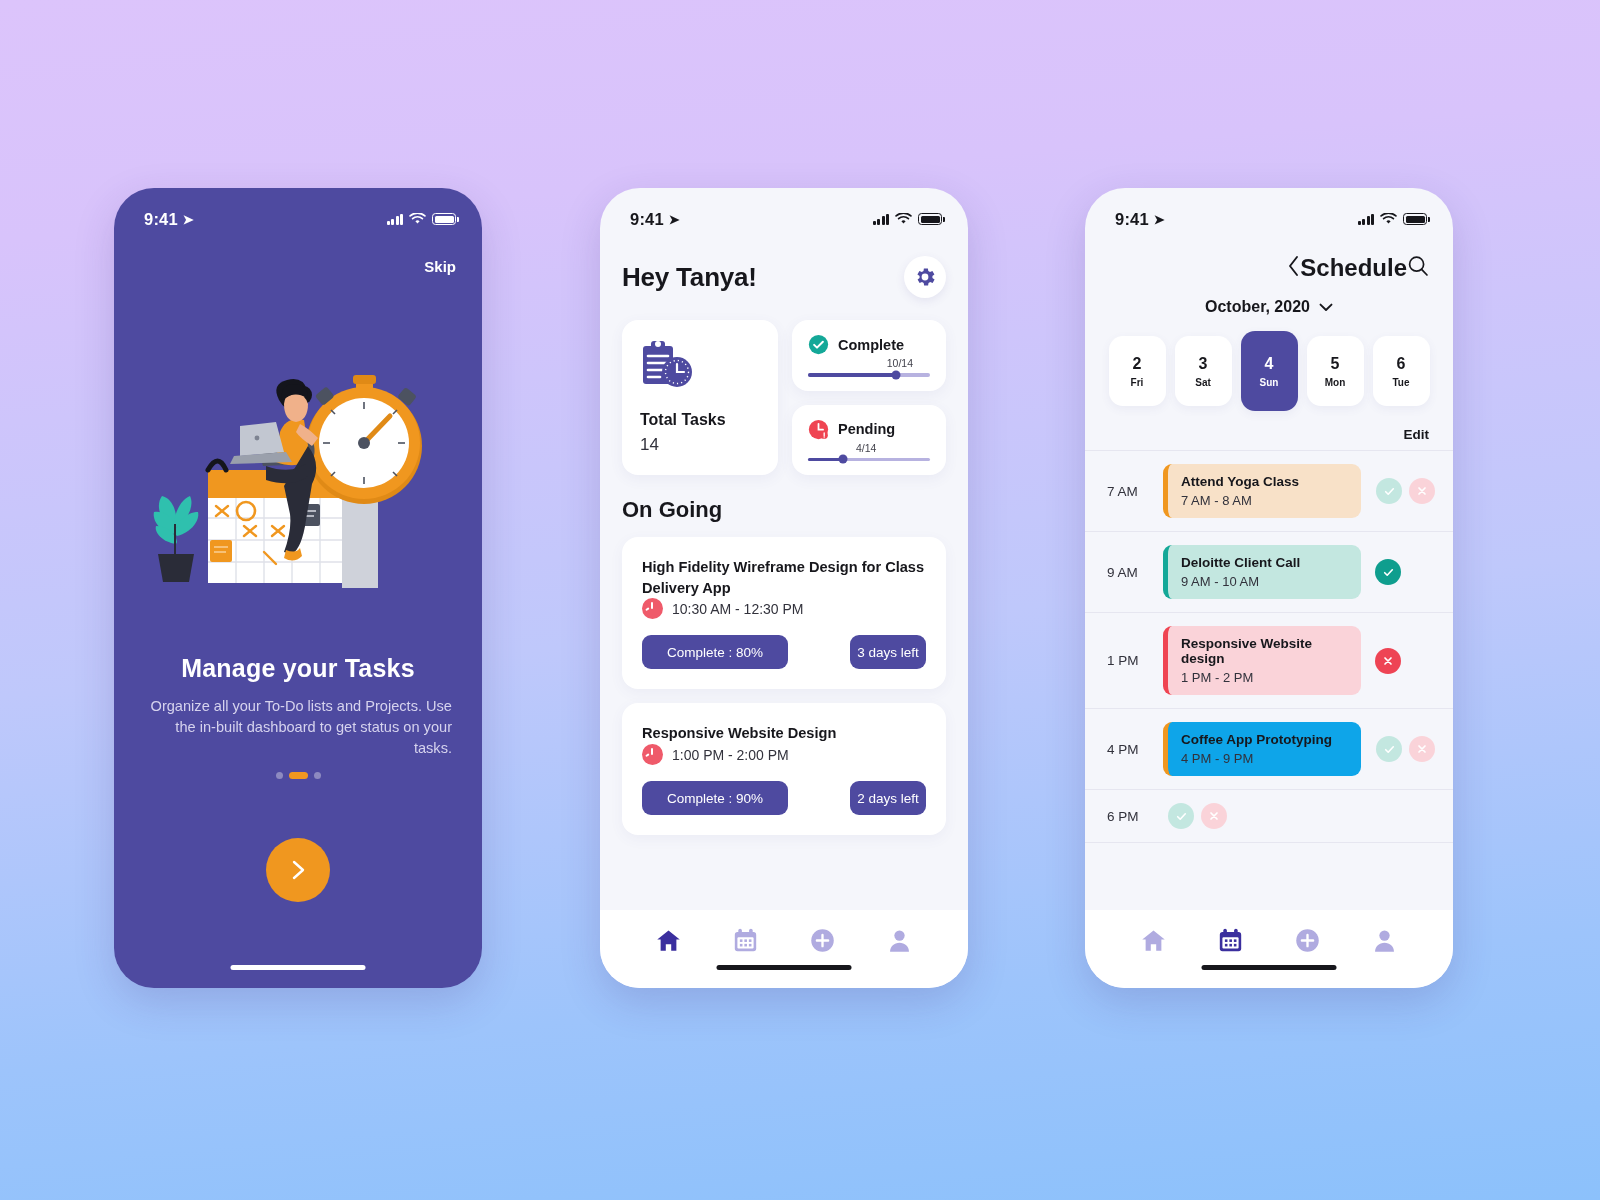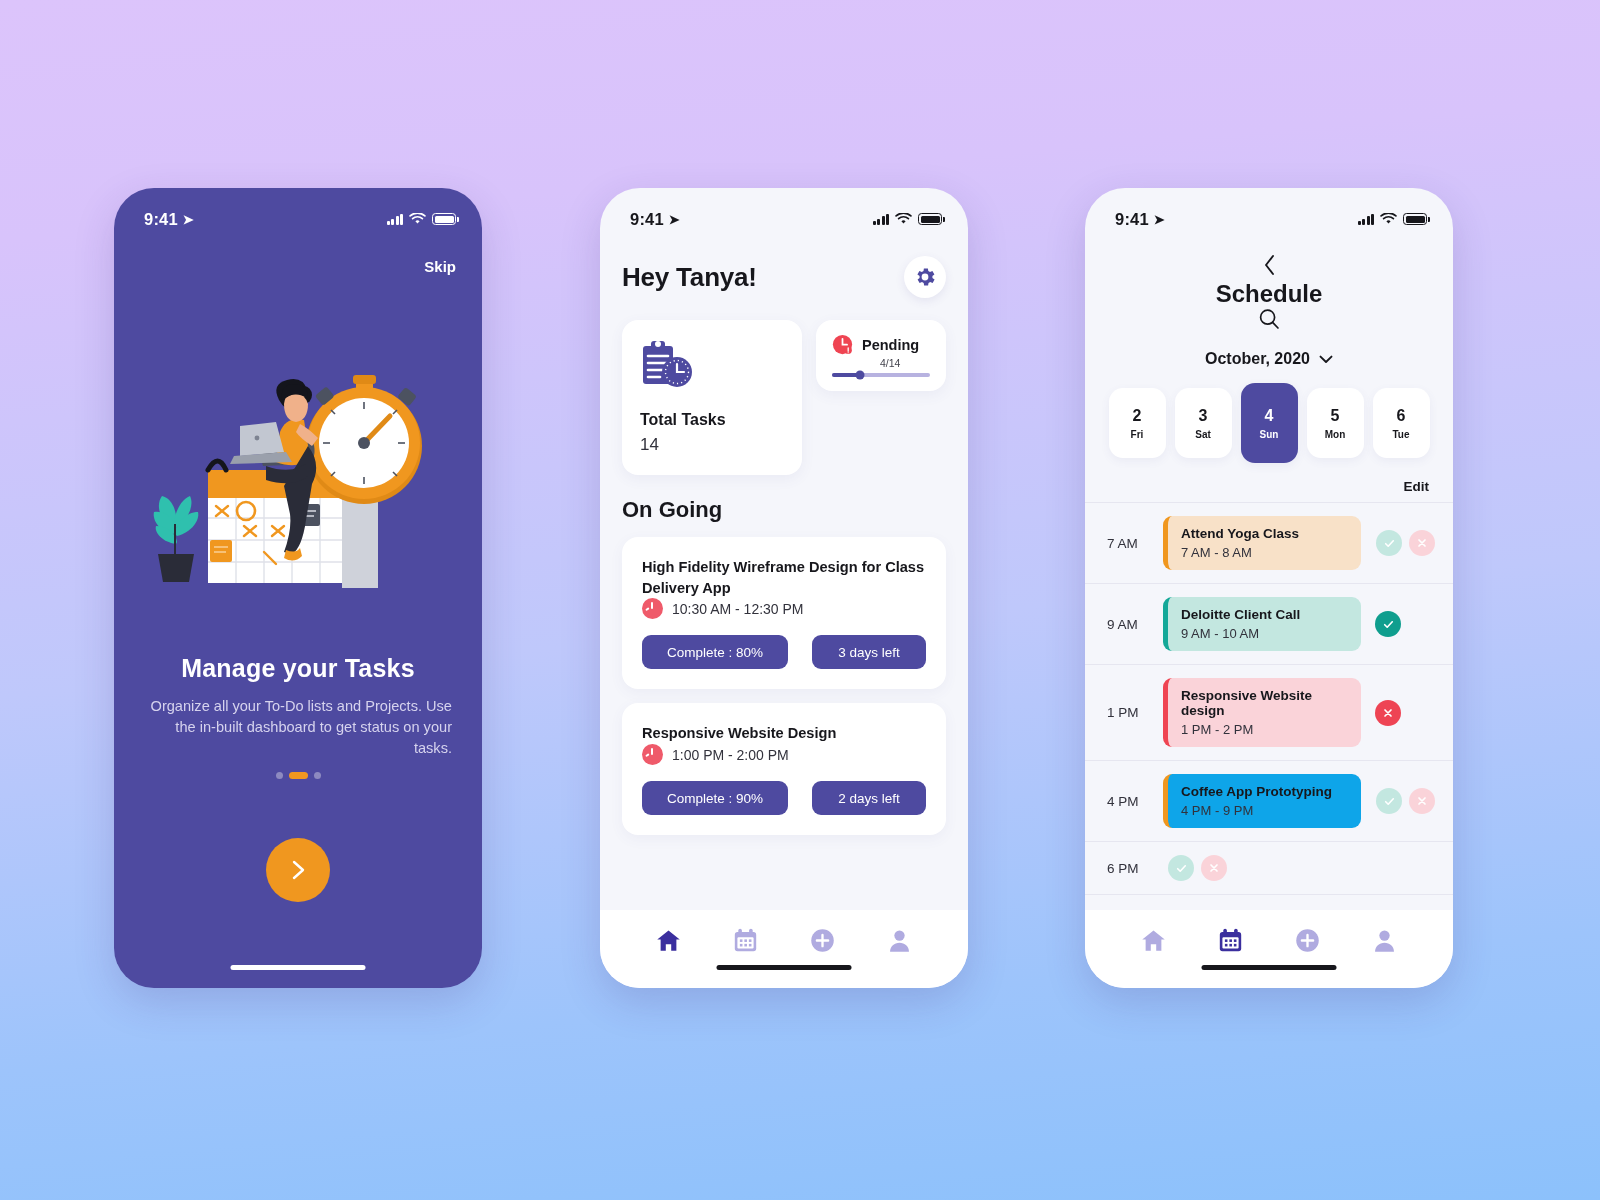--- a/index.html
+++ b/index.html
@@ -57,21 +57,21 @@
   .home-ind.w { background:#fff; }
   .home-ind.b { background:#17171c; }
 
   
   .p2-body { padding: 6px 22px 0 22px; }
   .p2-head { display:flex; align-items:center; justify-content:space-between; margin-top:12px;}
   .p2-hello { font-size:26px; font-weight:bold; color:#17171c; letter-spacing:-.2px;}
   .gear-btn { width:42px;height:42px;border-radius:50%;background:#fff;display:flex;align-items:center;justify-content:center;
               box-shadow:0 3px 10px rgba(80,70,150,.10);}
   .stats { display:flex; gap:14px; margin-top:22px;}
-  .card-total { width:180px; height:155px; background:#fff; border-radius:16px; padding:20px 18px;
+  .card-total { width:156px; height:155px; background:#fff; border-radius:16px; padding:20px 18px;
                 box-shadow:0 4px 14px rgba(90,80,160,.07); display:flex;flex-direction:column; }
   .ct-label { font-size:16px;font-weight:bold;color:#17171c; margin-top:auto;}
   .ct-value { font-size:17px;color:#32323c;margin-top:6px;}
   .mini-col { display:flex; flex-direction:column; gap:14px; flex:1;}
   .mini { background:#fff;border-radius:16px;padding:14px 16px 16px 16px;box-shadow:0 4px 14px rgba(90,80,160,.07); height:70.5px;}
   .mini-top { display:flex;align-items:center;gap:9px;}
   .mini-title { font-size:14.5px;font-weight:bold;color:#17171c;}
   .ratio { font-size:10.5px;color:#42424c; text-align:right; margin-top:2px;}
   .track { position:relative;height:3.5px;background:#b7b2e0;border-radius:2px;margin-top:4px;}
   .fill { position:absolute;left:0;top:0;height:100%;background:#4e4aa0;border-radius:2px;}
@@ -79,29 +79,29 @@
   .section-title { font-size:22px;font-weight:bold;color:#17171c;margin-top:22px;}
   .task { background:#fff;border-radius:16px;padding:20px 20px 20px 20px;margin-top:14px;box-shadow:0 4px 14px rgba(90,80,160,.06);}
   .task-name { font-size:14.6px;font-weight:bold;color:#17171c;line-height:1.42;}
   .task-time { display:flex;align-items:center;gap:9px;font-size:14px;color:#32323c;}
   .clock-ic { width:21px;height:21px;border-radius:50%;background:#ef5a6a;position:relative;flex:none;}
   .clock-ic::before{content:"";position:absolute;left:9.3px;top:4px;width:2px;height:6.6px;background:#fff;border-radius:1px;}
   .clock-ic::after{content:"";position:absolute;left:6.2px;top:9.6px;width:2px;height:4.4px;background:#fff;border-radius:1px;transform:rotate(55deg);transform-origin:top;}
   .task-btns { display:flex;justify-content:space-between;align-items:center;margin-top:16px;}
   .pill { background:#4e4aa0;color:#fff;border-radius:9px;font-size:13.5px;display:flex;align-items:center;justify-content:center;height:34px;}
   .pill.wide { width:146px; }
-  .pill.narrow { width:114px;text-align:center; }
+  .pill.narrow { width:76px;text-align:center; }
 
   
   .navbar { position:absolute;left:0;right:0;bottom:0;height:78px;background:#fff;display:flex;align-items:center;
             justify-content:space-around;padding:0 30px 14px 30px;}
   .nav-ic { cursor:pointer; }
 
   
-  .p3-head { display:flex;align-items:center;justify-content:center;padding:16px 24px 0 24px;flex-direction:column;}
+  .p3-head { display:flex;align-items:center;justify-content:flex-end;padding:16px 24px 0 24px;}
   .p3-title { font-size:24px;font-weight:bold;color:#17171c;}
   .month-row { display:flex;align-items:center;justify-content:center;gap:9px;margin-top:16px;font-size:16px;font-weight:bold;color:#17171c;}
   .days { display:flex;gap:9px;justify-content:center;margin-top:20px;padding:0 14px;}
   .day { width:57px;height:70px;border-radius:14px;background:#fff;display:flex;flex-direction:column;
          align-items:center;justify-content:center;gap:4px;box-shadow:0 3px 10px rgba(90,80,160,.07);}
   .day .num { font-size:16px;font-weight:bold;color:#17171c;}
   .day .dow { font-size:10px;font-weight:bold;color:#17171c;}
   .day.sel { background:#4e4aa0;height:80px;margin-top:-5px;}
   .day.sel .num,.day.sel .dow { color:#fff;}
   .edit { text-align:right;padding:16px 24px 8px 24px;font-size:13.5px;font-weight:bold;color:#17171c;}
@@ -297,20 +297,34 @@
           </g>
           <circle cx="37" cy="32" r="15" fill="#4e4aa0"></circle>
           <circle cx="37" cy="32" r="11.5" fill="none" stroke="#fff" stroke-width="1.4" stroke-dasharray="1.2 3"></circle>
           <path d="M37 24 v8 h7" stroke="#fff" stroke-width="2.2" fill="none" stroke-linecap="round"></path>
         </svg>
         <div class="ct-label">Total Tasks</div>
         <div class="ct-value">14</div>
       </div>
 
       <div class="mini-col">
+        <div class="mini">
+          <div class="mini-top">
+            <svg width="21" height="21" viewBox="0 0 24 24">
+              <circle cx="12" cy="12" r="11" fill="#14a898"></circle>
+              <path d="M7 12.4l3.3 3.2L17 8.8" fill="none" stroke="#fff" stroke-width="2.3" stroke-linecap="round" stroke-linejoin="round"></path>
+            </svg>
+            <span class="mini-title">Complete</span>
+          </div>
+          <div class="ratio" style="padding-right:17px">10/14</div>
+          <div class="track">
+            <div class="fill" style="width:72%"></div>
+              <div class="knob" style="left:72%"></div>
+          </div>
+        </div>
 
         <div class="mini">
           <div class="mini-top">
             <svg width="21" height="21" viewBox="0 0 24 24">
               <circle cx="12" cy="12" r="11" fill="#ef4452"></circle>
               <path d="M12 5.5 v6.7 h5.2" fill="none" stroke="#fff" stroke-width="2" stroke-linecap="round"></path>
               <circle cx="18.5" cy="18.5" r="4.2" fill="#ef4452"></circle>
               <path d="M18.5 16 v3" stroke="#fff" stroke-width="1.5" stroke-linecap="round"></path>
               <circle cx="18.5" cy="20.6" r=".85" fill="#fff"></circle>
             </svg>

